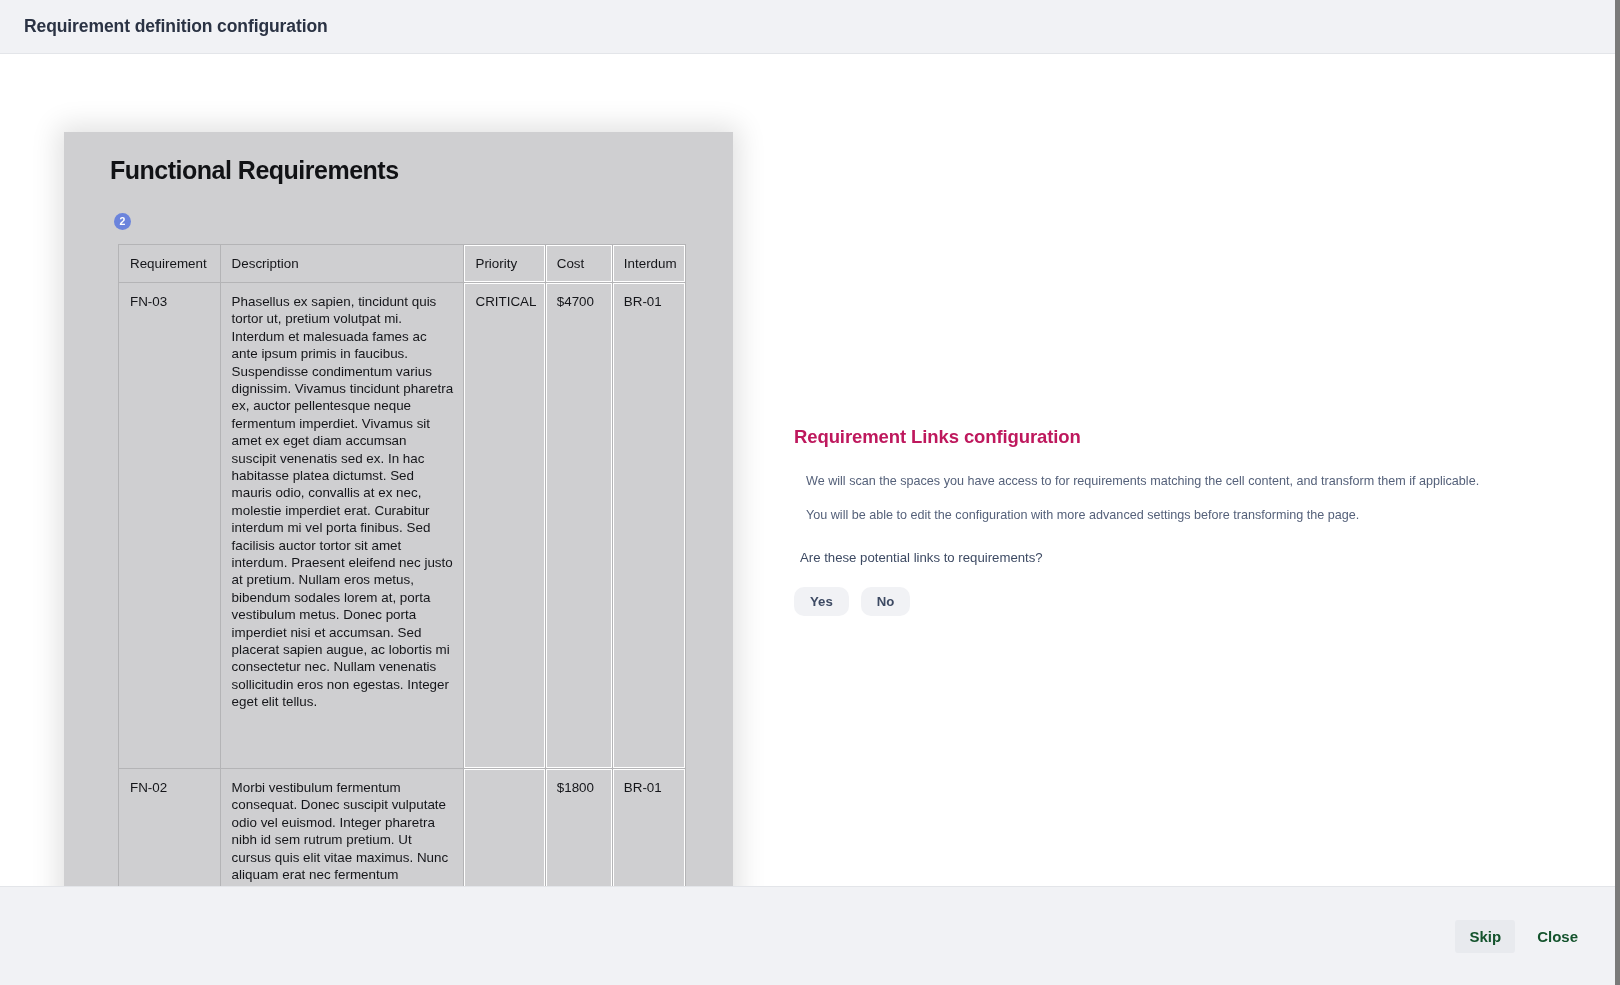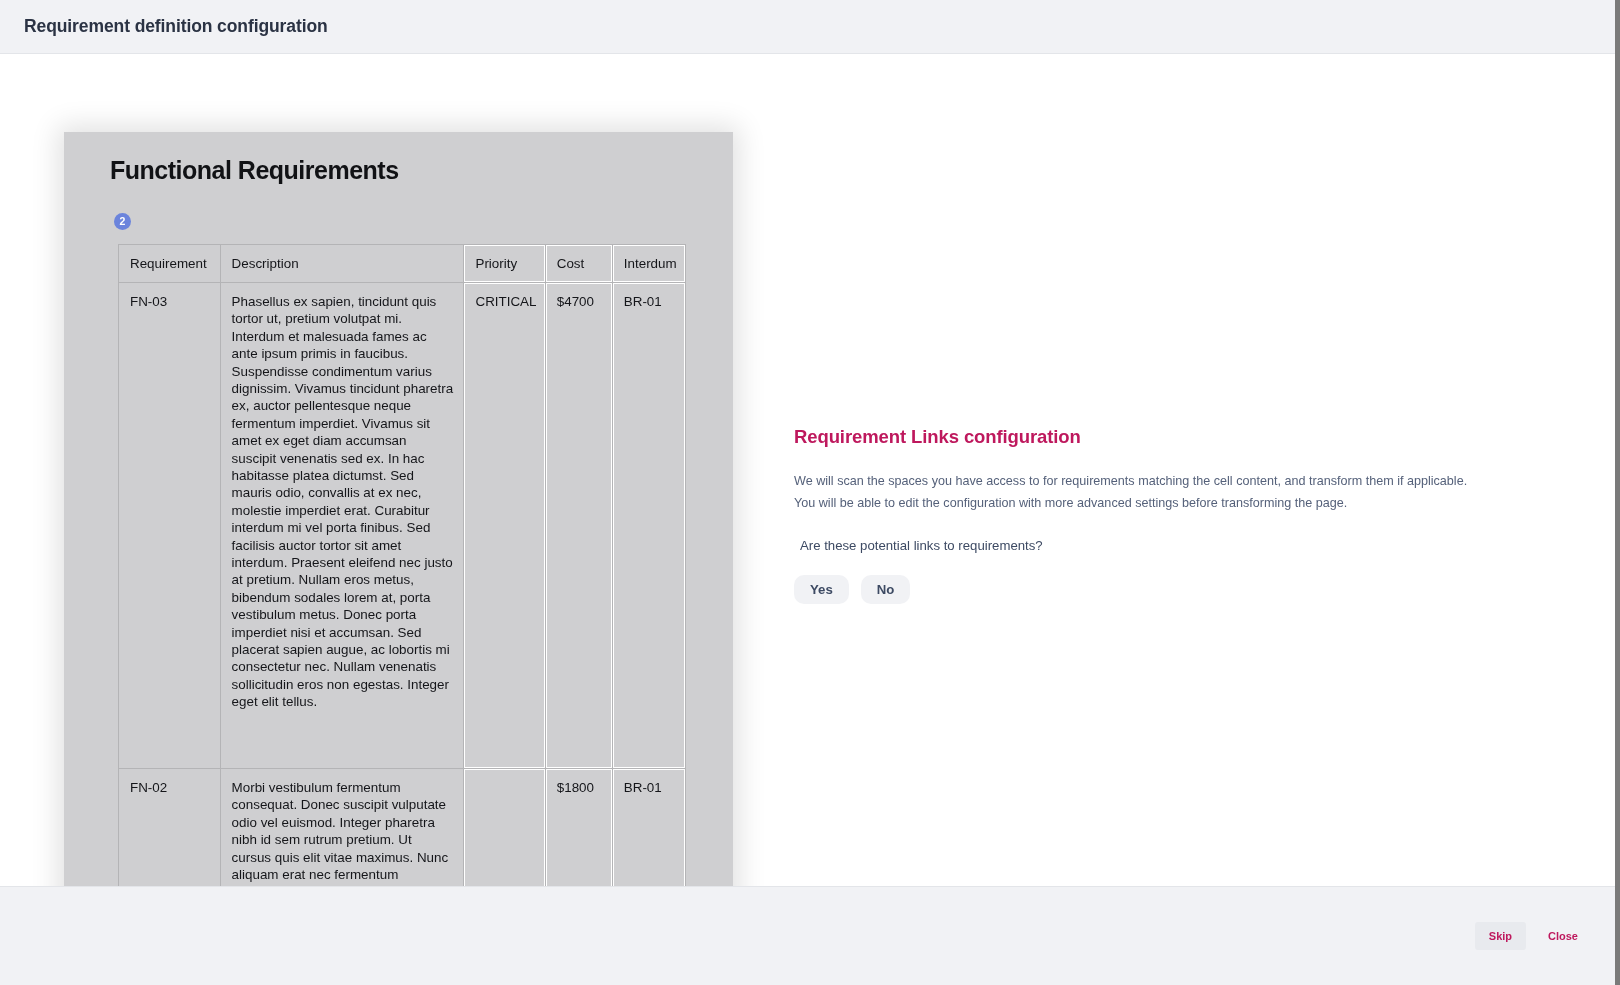--- a/index.html
+++ b/index.html
@@ -152,21 +152,21 @@
     font-size: 18.5px;
     font-weight: 600;
     color: #be185d;
     margin: 0 0 22px 0;
     letter-spacing: -0.1px;
   }
   .config-line {
     font-size: 12.6px;
     line-height: 22px;
     color: #55617a;
-    margin: 0;
+    margin: 12px;
   }
   .config-question {
     font-size: 13.2px;
     color: #3d4a63;
     margin: 24px 0 0 6px;
   }
   .answer-row {
     margin-top: 22px;
     display: flex;
     gap: 12px;
@@ -195,23 +195,23 @@
     padding: 0 28px 0 0;
     gap: 8px;
     position: relative;
     z-index: 6;
   }
   .btn-footer {
     background: transparent;
     border: none;
     border-radius: 3px;
     padding: 8px 14px;
-    font-size: 11px;
-    font-weight: 600;
-    color: #be185d;
+    font-size: 15px;
+    font-weight: 600;
+    color: #14532d;
     cursor: pointer;
     font-family: "Liberation Sans", sans-serif;
   }
   .btn-skip { background: #e8eaee; }
 
   
   .win-scrollbar {
     position: absolute;
     right: 0; top: 0;
     width: 5px; height: 985px;

